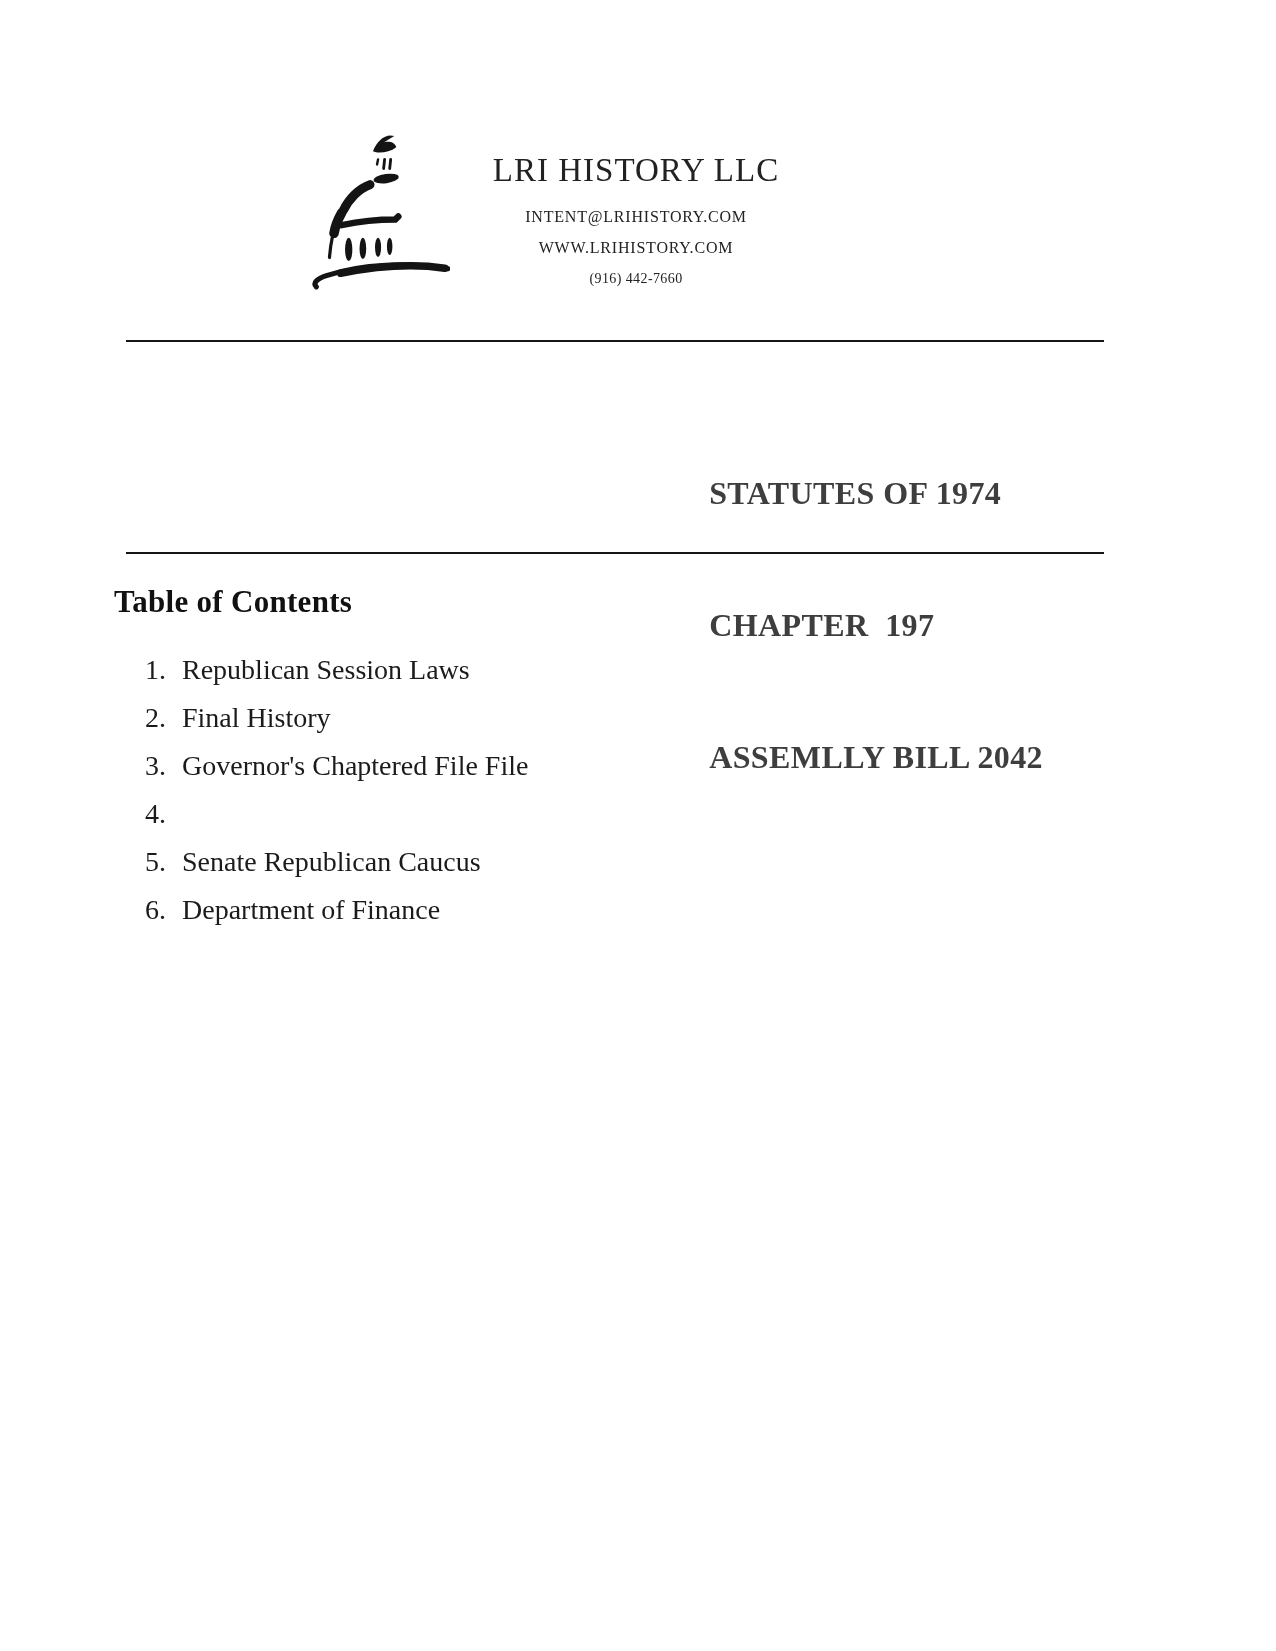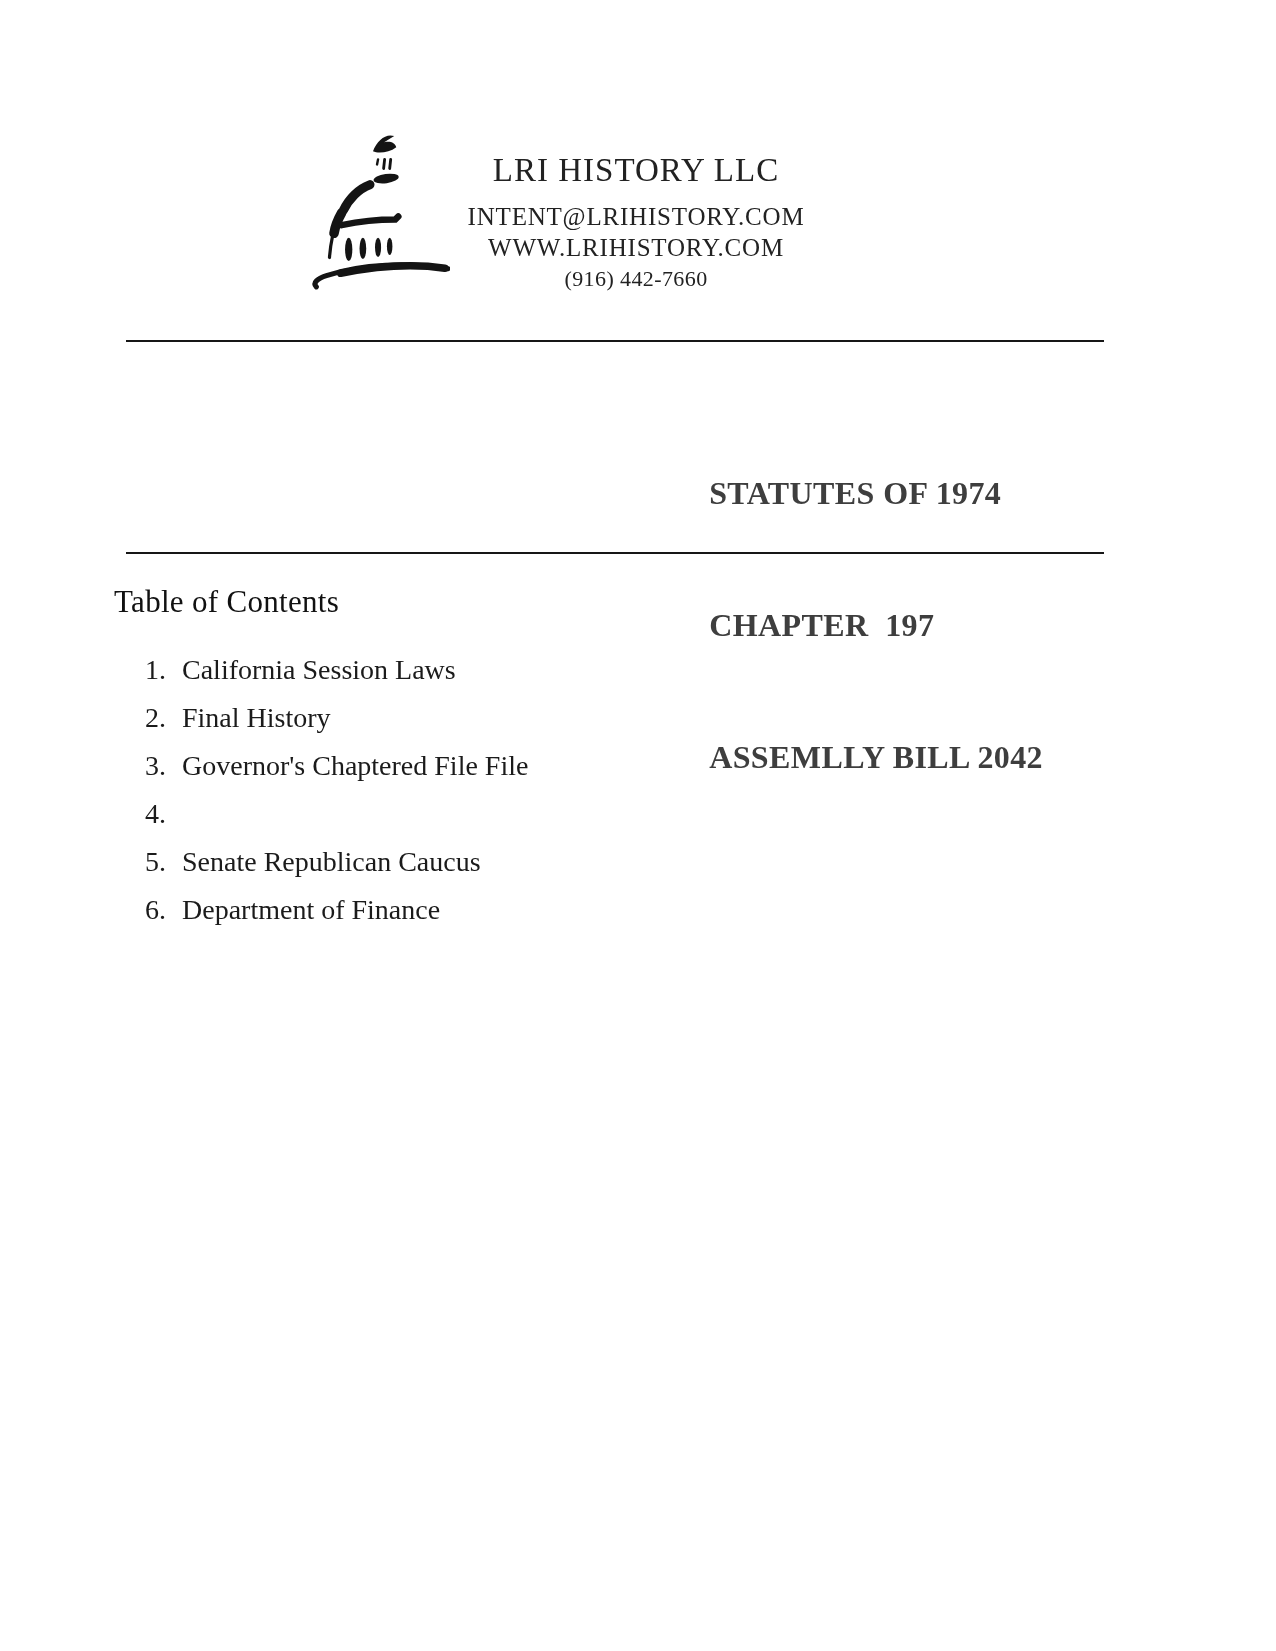--- a/index.html
+++ b/index.html
@@ -34,27 +34,27 @@
     text-align: center;
     color: #222222;
   }
   .company {
     font-size: 33px;
     line-height: 42px;
     letter-spacing: 1px;
     white-space: nowrap;
   }
   .contact {
-    font-size: 25px;
+    font-size: 16px;
     line-height: 31px;
     letter-spacing: 0.8px;
     white-space: nowrap;
   }
   .contact.first { margin-top: 10px; }
-  .contact.phone { font-size: 22px; letter-spacing: 0.4px; }
+  .contact.phone { font-size: 14px; letter-spacing: 0.4px; }
 
   
   .rule {
     position: absolute;
     left: 126px;
     width: 978px;
     height: 0;
     border-top: 2.5px solid #161616;
   }
   .rule.top    { top: 340px; }
@@ -72,21 +72,21 @@
     letter-spacing: 0.4px;
     color: var(--statutes, #3e3e3e);
     white-space: pre-wrap;
   }
 
   
   .toc-heading {
     position: absolute;
     left: 114px;
     top: 584px;
-    font-weight: normal;
+    font-weight: bold;
     font-size: 31px;
     line-height: 36px;
     letter-spacing: 0.3px;
     color: #111111;
     white-space: nowrap;
   }
   .toc-list {
     position: absolute;
     left: 145px;
     top: 655px;
@@ -156,21 +156,21 @@
     <div>ASSEMLLY BILL 2042</div>
   </div>
 
   <div class="rule middle"></div>
 
   <div class="toc-heading">Table of Contents</div>
 
   <div class="toc-list">
     <div class="toc-item">
       <span class="toc-num">1.</span>
-      <span class="toc-label">California Session Laws</span>
+      <span class="toc-label">Republican Session Laws</span>
     </div>
     <div class="toc-item">
       <span class="toc-num">2.</span>
       <span class="toc-label">Final History</span>
     </div>
     <div class="toc-item">
       <span class="toc-num">3.</span>
       <span class="toc-label">Governor's Chaptered File File</span>
     </div>
     <div class="toc-item">

